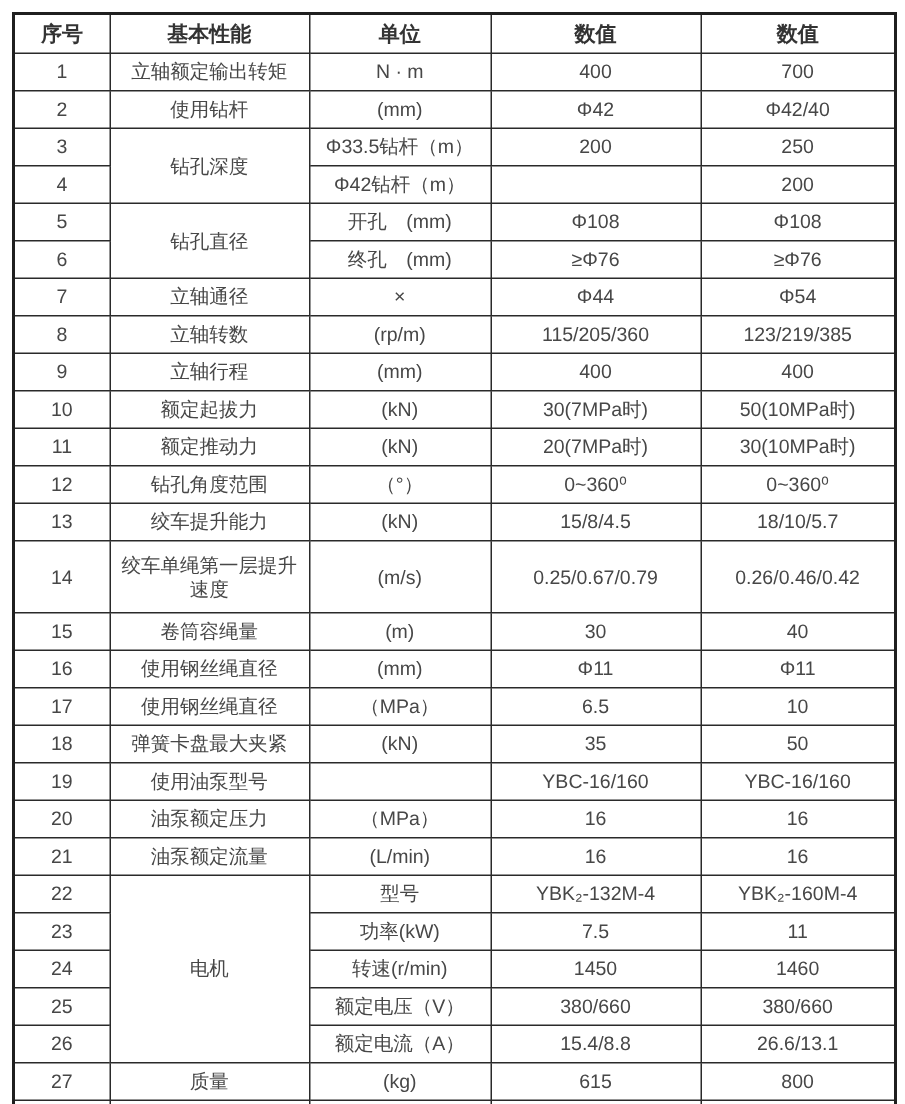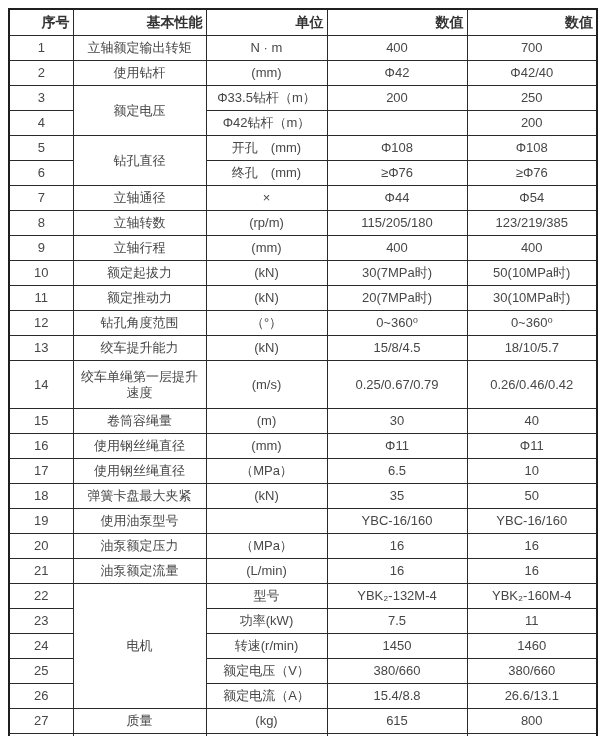--- a/index.html
+++ b/index.html
@@ -39,21 +39,20 @@
     line-height: 1.2;
     height: 22px;
     overflow: hidden;
     word-break: break-all;
   }
   table.spec thead th {
     font-weight: bold;
     font-size: 14px;
     color: #333333;
     height: 23px;
-    text-align: right;
   }
   table.spec tr.tall td {
     height: 45px;
   }
   table.spec td.col-label {
     padding: 1px 4px;
     margin-top: 46px;
   }
 </style>
 </head>
@@ -87,21 +86,21 @@
         </tr>
         <tr>
           <td class="col-no">2</td>
           <td class="col-label">使用钻杆</td>
           <td class="col-unit">(mm)</td>
           <td class="col-v1">Φ42</td>
           <td class="col-v2">Φ42/40</td>
         </tr>
         <tr>
           <td class="col-no">3</td>
-          <td class="col-label" rowspan="2">额定电压</td>
+          <td class="col-label" rowspan="2">钻孔深度</td>
           <td class="col-unit">Φ33.5钻杆（m）</td>
           <td class="col-v1">200</td>
           <td class="col-v2">250</td>
         </tr>
         <tr>
           <td class="col-no">4</td>
           <td class="col-unit">Φ42钻杆（m）</td>
           <td class="col-v1"></td>
           <td class="col-v2">200</td>
         </tr>
@@ -122,21 +121,21 @@
           <td class="col-no">7</td>
           <td class="col-label">立轴通径</td>
           <td class="col-unit">×</td>
           <td class="col-v1">Φ44</td>
           <td class="col-v2">Φ54</td>
         </tr>
         <tr>
           <td class="col-no">8</td>
           <td class="col-label">立轴转数</td>
           <td class="col-unit">(rp/m)</td>
-          <td class="col-v1">115/205/180</td>
+          <td class="col-v1">115/205/360</td>
           <td class="col-v2">123/219/385</td>
         </tr>
         <tr>
           <td class="col-no">9</td>
           <td class="col-label">立轴行程</td>
           <td class="col-unit">(mm)</td>
           <td class="col-v1">400</td>
           <td class="col-v2">400</td>
         </tr>
         <tr>

